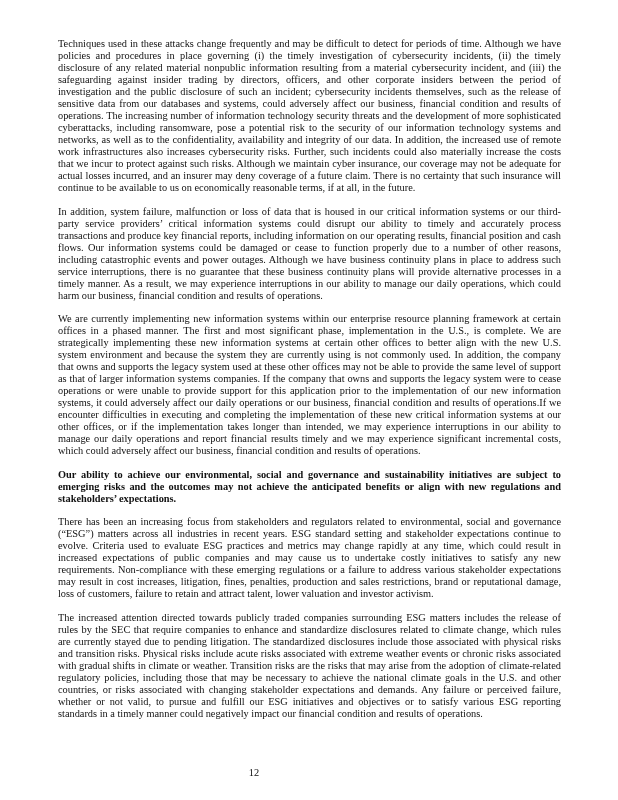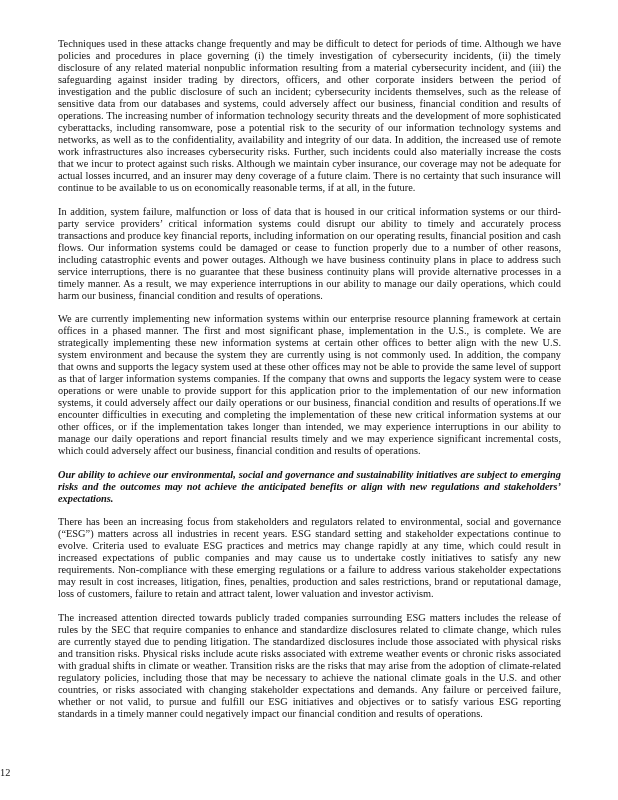--- a/index.html
+++ b/index.html
@@ -25,27 +25,27 @@
       margin: 0 0 11.6px 0;
       font-size: 10.35px;
       line-height: 12px;
       text-align: justify;
       text-justify: inter-word;
       letter-spacing: 0;
       word-spacing: 0;
     }
     .heading {
       font-weight: bold;
-      font-style: italic;
     }
     .page-number {
       position: absolute;
       left: 0;
       width: 508px;
       top: 767px;
+      text-align: center;
       font-size: 10.35px;
       line-height: 12px;
       font-family: "Liberation Serif", "DejaVu Serif", serif;
     }
   </style>
 </head>
 <body>
 
 <div class="page">
   <p class="para">Techniques used in these attacks change frequently and may be difficult to detect for periods of time. Although we have policies and procedures in place governing (i) the timely investigation of cybersecurity incidents, (ii) the timely disclosure of any related material nonpublic information resulting from a material cybersecurity incident, and (iii) the safeguarding against insider trading by directors, officers, and other corporate insiders between the period of investigation and the public disclosure of such an incident; cybersecurity incidents themselves, such as the release of sensitive data from our databases and systems, could adversely affect our business, financial condition and results of operations. The increasing number of information technology security threats and the development of more sophisticated cyberattacks, including ransomware, pose a potential risk to the security of our information technology systems and networks, as well as to the confidentiality, availability and integrity of our data. In addition, the increased use of remote work infrastructures also increases cybersecurity risks. Further, such incidents could also materially increase the costs that we incur to protect against such risks. Although we maintain cyber insurance, our coverage may not be adequate for actual losses incurred, and an insurer may deny coverage of a future claim. There is no certainty that such insurance will continue to be available to us on economically reasonable terms, if at all, in the future.</p>

